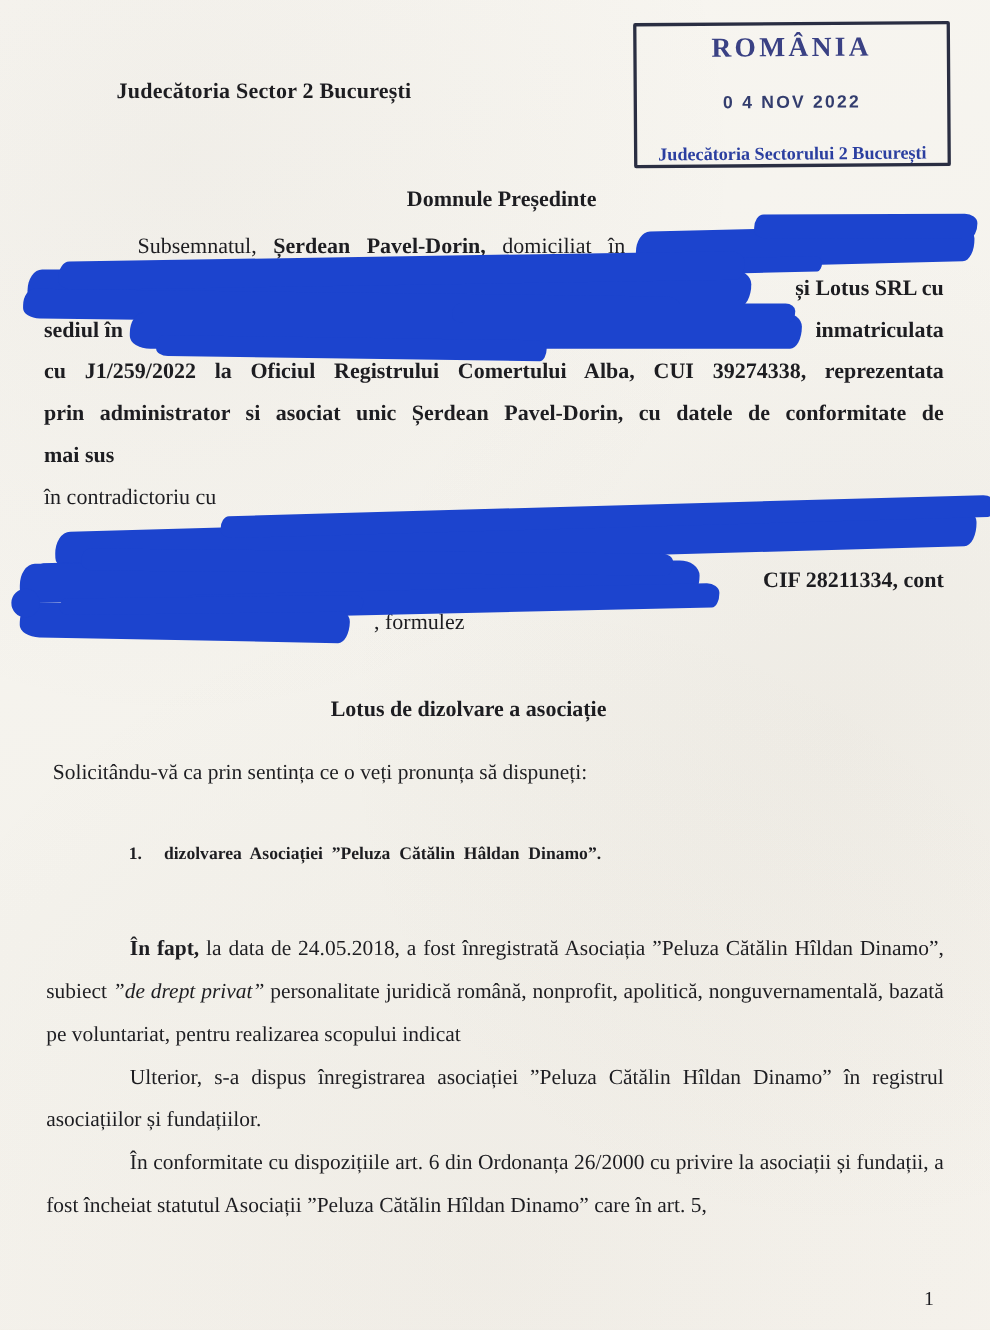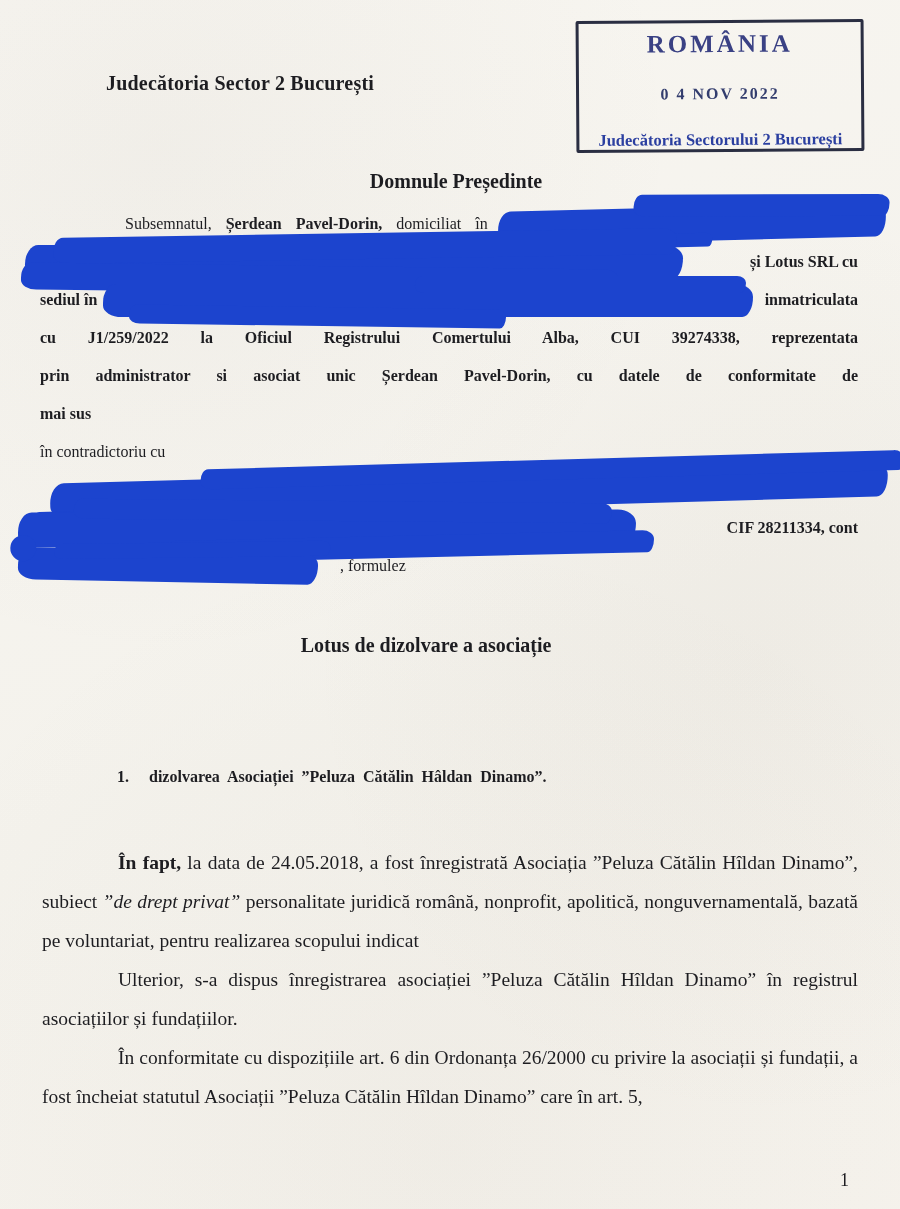--- a/index.html
+++ b/index.html
@@ -30,38 +30,38 @@
     position:absolute;left:576px;top:20px;width:288px;height:132px;
     border:3px solid #2a2e42;border-radius:2px;
     display:flex;flex-direction:column;align-items:center;justify-content:space-between;
     padding:7px 4px 1px;box-sizing:border-box;
     transform:rotate(-0.4deg);
   }
   .stamp-country{
     font-size:25px;font-weight:bold;letter-spacing:3px;color:#3a4184;
   }
   .stamp-date{
-    font-family:Liberation Serif, serif;
+    font-family:Liberation Sans, sans-serif;
     font-size:16px;font-weight:bold;letter-spacing:2px;color:#333d6e;
   }
   .stamp-office{
     font-size:16.5px;font-weight:bold;color:#2b3fa0;
     white-space:nowrap;margin-bottom:-2px;
   }
 
   
   .salutation{
     position:absolute;left:0;top:170px;width:912px;
     text-align:center;font-size:20px;font-weight:bold;
   }
 
   
   .intro{
     position:absolute;left:40px;top:205px;width:818px;
-    font-size:16px;
+    font-size:20px;
   }
   .row{display:flex;align-items:center;height:38px;}
   .jline{display:block;height:38px;line-height:38px;
     text-align:justify;text-align-last:justify;font-weight:bold;white-space:normal;}
   .txt{white-space:nowrap;}
   .ws10{word-spacing:10px;}
   .ws9{word-spacing:9px;}
   .ind85{padding-left:85px;}
   .ind95{padding-left:95px;}
   .pushR{margin-left:auto;}
@@ -169,20 +169,21 @@
 
       <div class="row">
         <span class="redact r6"></span>
         <span class="txt" style="margin-left:22px;">, formulez</span>
       </div>
 
     </div>
 
     <div class="request-title">Lotus de dizolvare a asociație</div>
 
+    <div class="request-intro">Solicitându-vă ca prin sentința ce o veți pronunța să dispuneți:</div>
 
     <div class="request-item">
       <span class="item-number">1.</span><span class="item-text">dizolvarea Asociației ”Peluza Cătălin Hâldan Dinamo”.</span>
     </div>
 
     <div class="bodytext">
       <p><span class="b">În fapt,</span> <span>la data de 24.05.2018, a fost înregistrată  Asociația ”Peluza Cătălin Hîldan Dinamo”, subiect</span> <span class="i">”de drept privat”</span> <span>personalitate juridică română, nonprofit, apolitică, nonguvernamentală, bazată pe voluntariat, pentru realizarea scopului indicat</span></p>
       <p>Ulterior, s-a dispus înregistrarea asociației ”Peluza Cătălin Hîldan Dinamo” în registrul asociațiilor și fundațiilor.</p>
       <p>În conformitate cu dispozițiile art. 6 din Ordonanța 26/2000 cu privire la asociații și fundații, a fost încheiat statutul Asociații ”Peluza Cătălin Hîldan Dinamo” care în art. 5,</p>
     </div>

